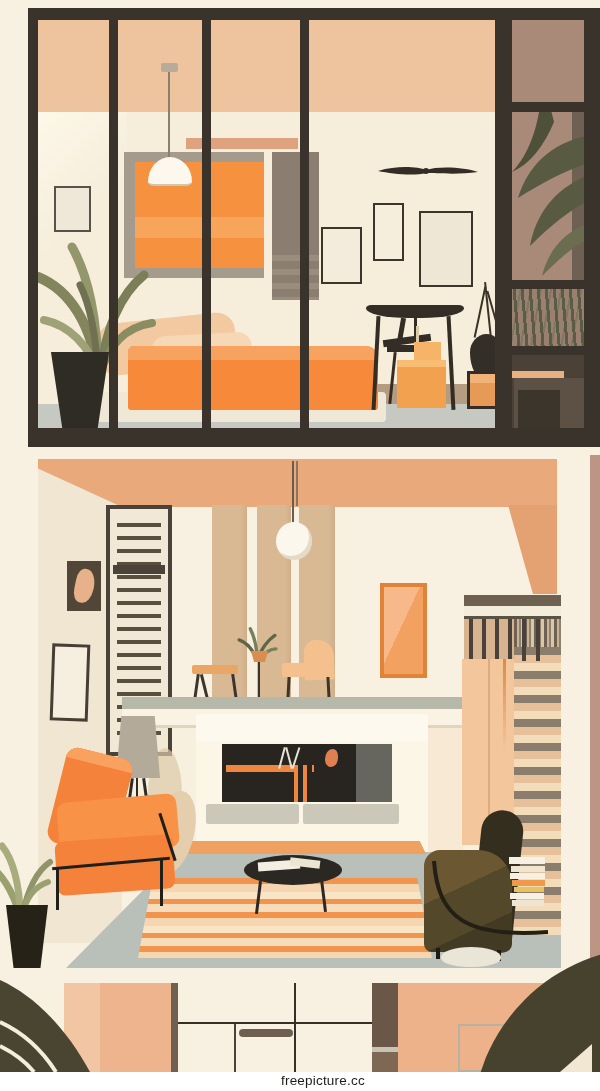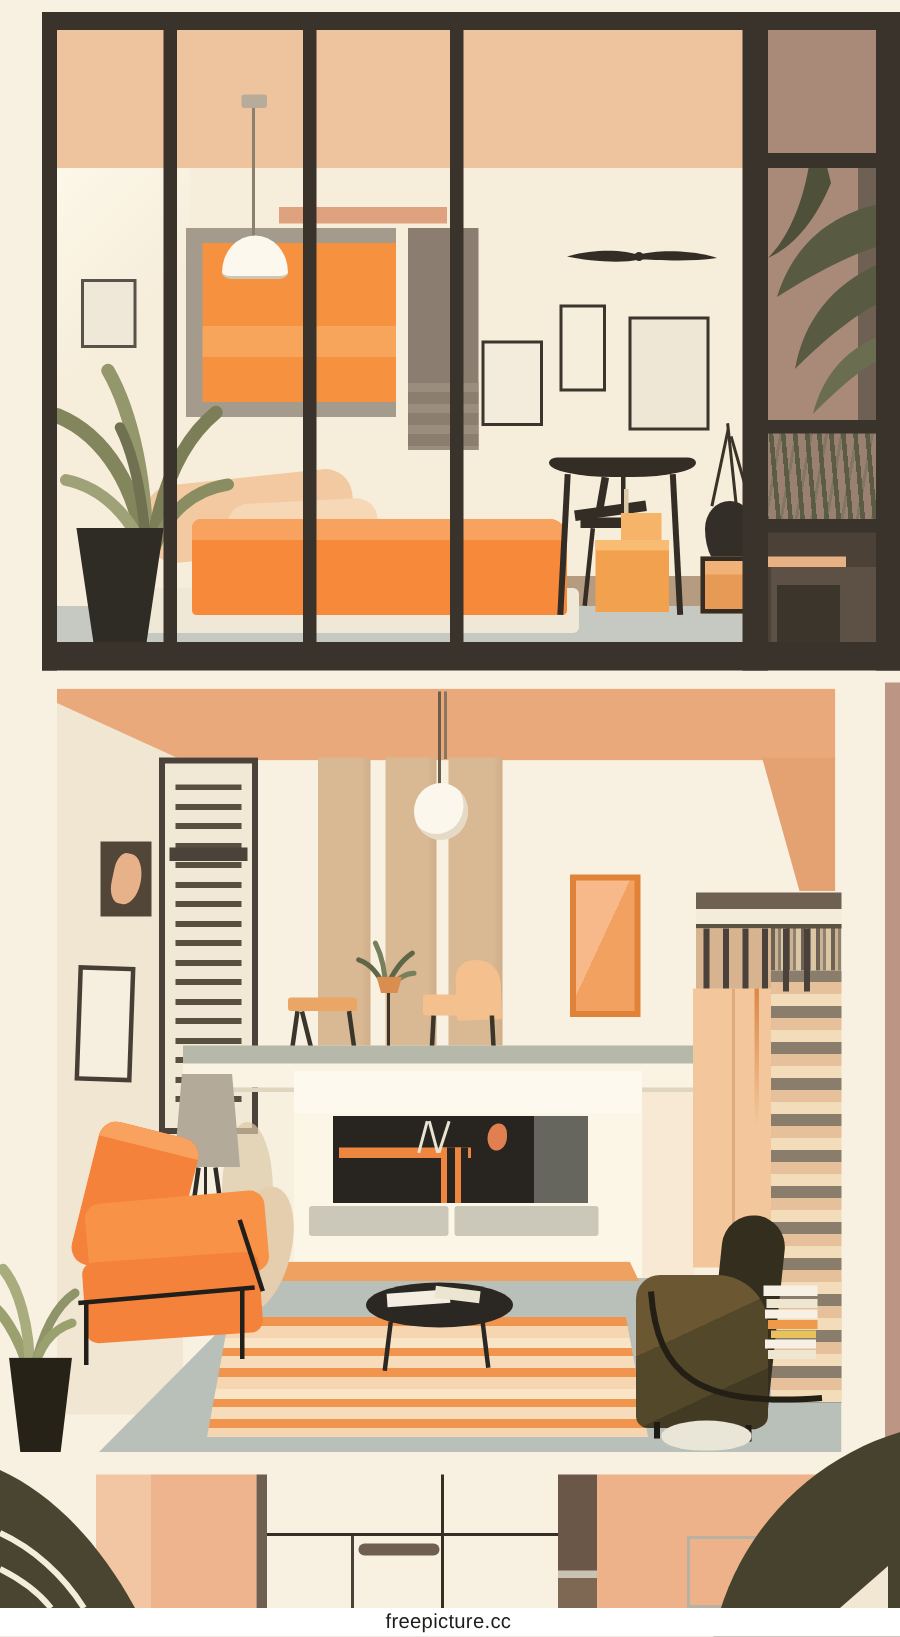--- a/index.html
+++ b/index.html
@@ -286,15 +286,15 @@
     <svg width="100" height="94" viewBox="0 0 100 94">
       <path d="M0,2 C35,18 66,50 90,94 L0,94 Z" fill="#4a4531"></path>
       <path d="M0,44 C22,54 42,72 56,94" stroke="#f4edda" stroke-width="4" fill="none"></path>
       <path d="M0,68 C14,75 26,84 34,94" stroke="#f4edda" stroke-width="4" fill="none"></path>
     </svg>
   </div>
   <div class="a" style="left:472px;top:947px;width:360px;height:360px;background:#46422d;border-radius:50%;"></div>
   <div class="a" style="left:560px;top:1044px;width:32px;height:28px;background:#f2e7d2;clip-path:polygon(100% 0,100% 100%,0 100%);"></div>
 
   <div class="a" style="left:0;top:1072px;width:600px;height:19px;background:#ffffff;"></div>
-  <div class="a wm-text" style="left:257px;top:1073px;text-align:right;">freepicture.cc</div>
+  <div class="a wm-text" style="left:281px;top:1073px;text-align:right;">freepicture.cc</div>
 
 </div>
 
 </body></html>

